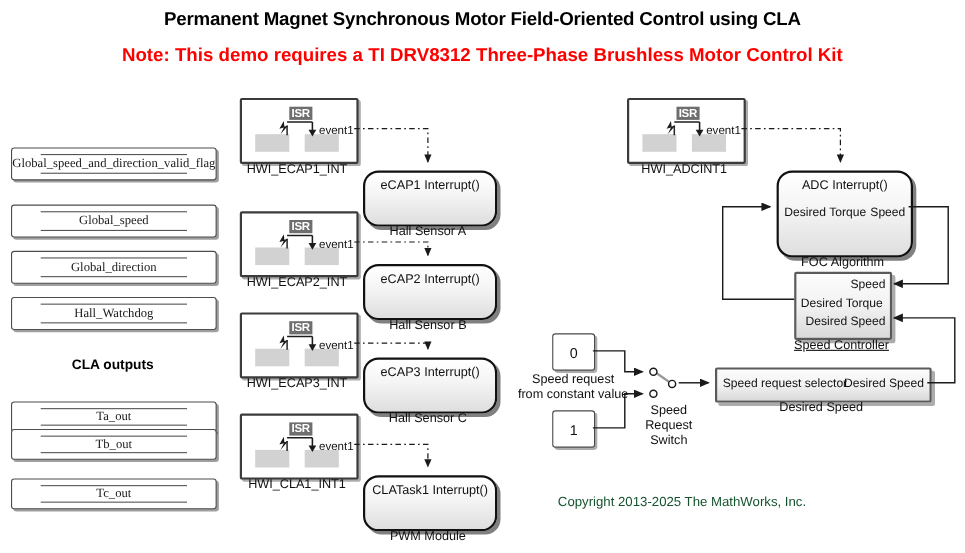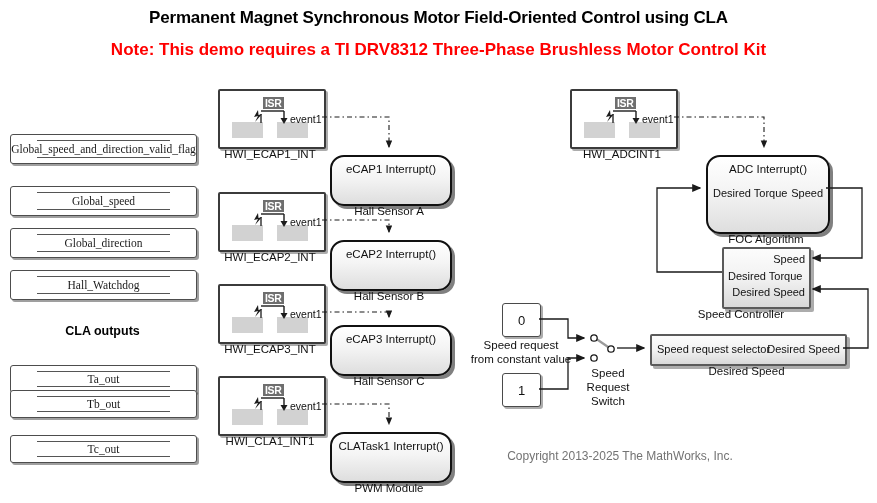--- a/index.html
+++ b/index.html
@@ -7,21 +7,21 @@
        font-family:"Liberation Sans", sans-serif;color:#000;}
   #canvas{position:absolute;left:0;top:0;width:877px;height:477px;}
 
   .abs{position:absolute;}
 
   
   #title{left:0;top:8px;width:877px;text-align:center;font-size:17px;font-weight:bold;
          letter-spacing:-0.2px;}
   #subtitle{left:0;top:40px;width:877px;text-align:center;font-size:17px;font-weight:bold;
             color:#ff0000;}
-  #copyright{left:455px;top:449px;width:330px;text-align:center;font-size:12px;color:#737373;}
+  #copyright{left:455px;top:449px;width:330px;text-align:center;font-size:12px;color:#14532d;}
 
   
   .dsm{background:#ffffff;border:1px solid #4d4d4d;border-radius:3px;
        box-shadow:2px 2px 0 rgba(80,80,80,.55);}
   .dsm .ln{position:absolute;left:14%;right:14%;height:1px;background:#555;}
   .dsm .ln.t{top:5px;}
   .dsm .ln.b{bottom:5px;}
   .dsm .lbl{position:absolute;left:0;right:0;top:50%;transform:translateY(-50%);
             text-align:center;font-family:"Liberation Serif", serif;font-size:11.5px;color:#1a1a1a;}
 
@@ -212,21 +212,21 @@
     <div class="port" style="left:5px;top:30px;">Desired Torque</div>
     <div class="port" style="right:5px;top:30px;">Speed</div>
   </div>
   <div class="blk-caption" style="left:706px;top:233px;width:120px;">FOC Algorithm</div>
 
   <div class="abs sub2" style="left:722px;top:247px;width:85px;height:58px;">
     <div class="port" style="right:4px;top:4px;">Speed</div>
     <div class="port" style="left:4px;top:21px;">Desired Torque</div>
     <div class="port" style="right:4px;top:37px;">Desired Speed</div>
   </div>
-  <div class="blk-caption" style="left:676px;top:308px;width:130px;">Speed Controller</div>
+  <div class="blk-caption" style="left:700px;top:308px;width:130px;text-decoration:underline;">Speed Controller</div>
 
   <div class="abs sub2" style="left:650px;top:334px;width:193px;height:28px;">
     <div class="port" style="left:5px;top:7px;">Speed request selector</div>
     <div class="port" style="right:5px;top:7px;">Desired Speed</div>
   </div>
   <div class="blk-caption" style="left:650px;top:365px;width:193px;">Desired Speed</div>
 
   <div class="abs constb" style="left:502px;top:303px;width:37px;height:32px;">0</div>
   <div class="cap" style="left:463px;top:338px;width:116px;white-space:pre-line;">Speed request
 from constant value</div>

